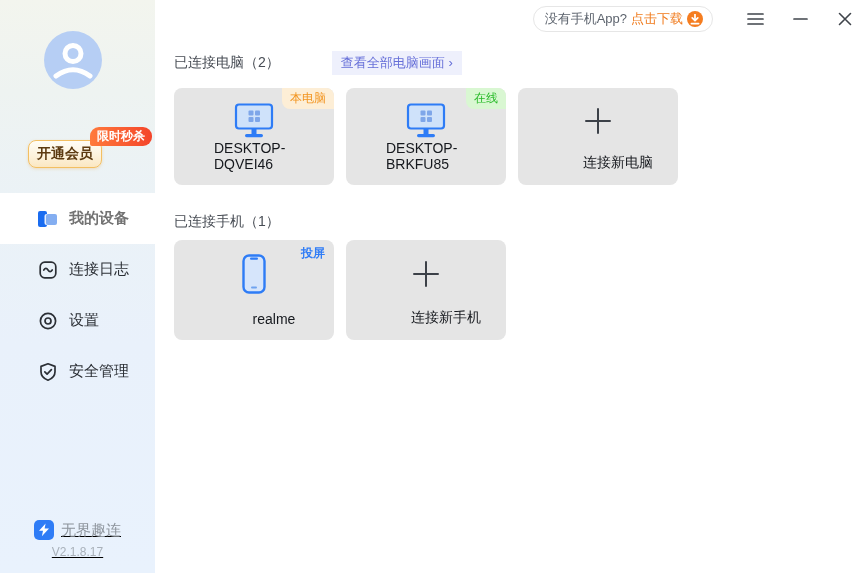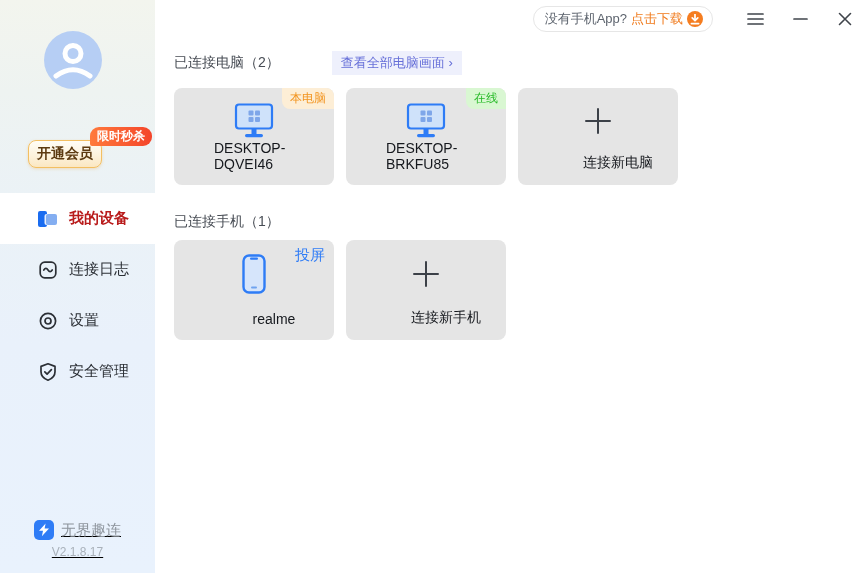--- a/index.html
+++ b/index.html
@@ -21,21 +21,21 @@
   }
   .vip-btn {
     position:absolute; top:140px; left:28px; width:74px; height:28px;
     background:linear-gradient(180deg,#fffdf6 0%,#fdf3dd 55%,#fbe7c2 100%);
     border:1.5px solid #f3bf62; border-radius:8px;
     font-size:14px; font-weight:bold; color:#5c3a10; text-align:center; line-height:25px;
     box-shadow:0 1px 3px rgba(240,176,80,.35); cursor:pointer;
   }
   .menu { position:absolute; top:193px; left:0; width:155px; }
   .menu-item { display:flex; align-items:center; height:51px; padding-left:38px; gap:11px; font-size:15px; color:#2b2f35; cursor:pointer; }
-  .menu-item.active { background:#ffffff; font-weight:bold; color:#b91c1c; }
+  .menu-item.active { background:#ffffff; font-weight:bold; color:#737373; }
   .mi-ic { width:20px; height:20px; display:flex; align-items:center; justify-content:center; position:relative; flex:0 0 20px; }
   .dev-left { position:absolute; left:0; top:2px; width:9px; height:16px; background:#1a6cf0; border-radius:2px; }
   .dev-right { position:absolute; left:8px; top:5px; width:11px; height:11px; background:#84aef1; border-radius:2px; box-shadow:-1.5px 0 0 rgba(255,255,255,.9); }
   .sb-footer { position:absolute; left:0; bottom:14px; width:155px; text-align:center;text-decoration:underline; }
   .sb-logo-row { display:flex; align-items:center; justify-content:center; gap:7px; }
   .sb-logo { width:20px; height:20px; border-radius:5px; background:#2f7cf6; display:flex; align-items:center; justify-content:center; }
   .sb-name { font-size:15px; color:#8d949c; }
   .sb-ver { margin-top:5px; font-size:12px; color:#a9b1ba; }
 
   
@@ -55,21 +55,21 @@
   .card {
     position:relative; width:160px; height:97px; background:#e5e5e5; border-radius:8px;
     display:flex; flex-direction:column; align-items:center; justify-content:flex-end; cursor:pointer;
   }
   .cards.phones .card { height:100px; }
   .card-name { font-size:14px; color:#15181d; margin-bottom:13px;padding-left:40px; }
   .card-ic { position:absolute; top:0; left:0; right:0; bottom:32px; display:flex; align-items:center; justify-content:center; }
   .badge { position:absolute; top:0; right:0; font-size:12px; line-height:1; padding:4px 8px 5px; border-radius:0 8px 0 8px; }
   .badge-orange { background:#fdeed6; color:#f2941f; }
   .badge-green { background:#d9f7d2; color:#27ba27; }
-  .badge-blue { background:transparent; color:#2f7cf6; font-size:15px; padding:7px 9px; }
+  .badge-blue { background:transparent; color:#2f7cf6; font-size:12px; padding:7px 9px;font-weight:bold; }
   .sec-head.second { margin-top:26px; margin-bottom:7px; }
 </style>
 </head>
 <body>
 
 <div class="app">
 
   <div class="sidebar">
     <div class="avatar">
       <svg width="58" height="58" viewBox="0 0 58 58">

